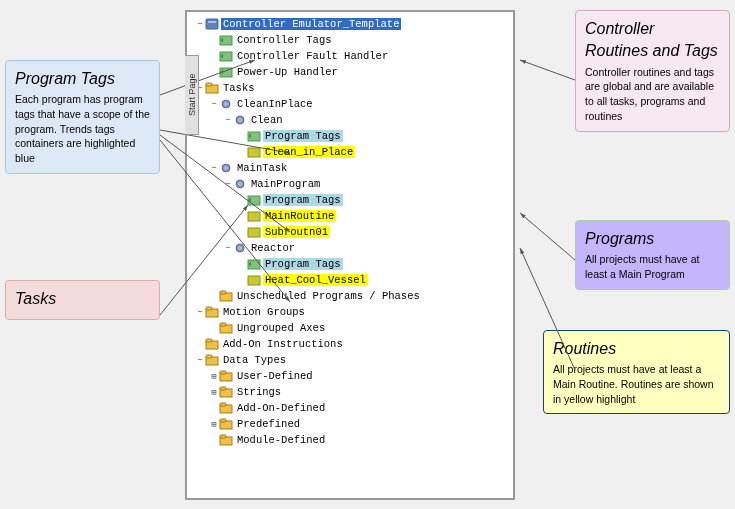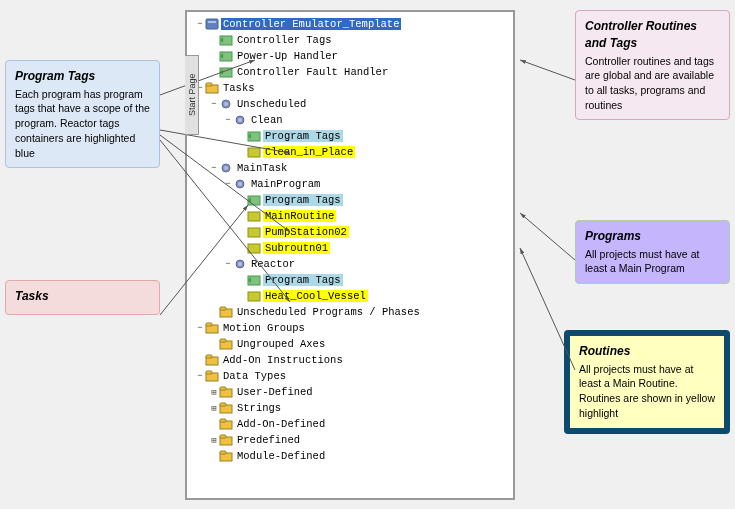--- a/index.html
+++ b/index.html
@@ -16,22 +16,22 @@
     
     .callout {
       position: absolute;
       border-radius: 4px;
       padding: 7px 9px;
       font-size: 10.5px;
       line-height: 1.4;
     }
     .callout-title {
       font-style: italic;
-      font-weight: bold;
-      font-size: 12px;
+      font-weight: normal;
+      font-size: 16px;
       margin-bottom: 2px;
     }
     .callout-blue {
       background: #dce8f5;
       border: 1px solid #aac4e0;
       left: 5px;
       top: 60px;
       width: 155px;
     }
     .callout-pink {
@@ -50,24 +50,24 @@
     }
     .callout-right-mid {
       background: #c4b5fd;
       border: 1px solid #aad0aa;
       right: 5px;
       top: 220px;
       width: 155px;
     }
     .callout-right-bot {
       background: #ffffc0;
-      border: 6px solid #0c4a6e;
+      border: 1px solid #0c4a6e;
       right: 5px;
       top: 330px;
-      width: 166px;
+      width: 187px;
     }
 
     
     .tree-panel {
       position: absolute;
       left: 185px;
       top: 10px;
       width: 330px;
       height: 490px;
       border: 2px solid #999;
@@ -139,21 +139,21 @@
       width: 735px;
       height: 509px;
       pointer-events: none;
     }
   </style>
 </head>
 <body>
 
 <div class="callout callout-blue">
   <div class="callout-title">Program Tags</div>
-  <div>Each program has program tags that have a scope of the program. Reactor tags containers are highlighted blue</div>
+  <div>Each program has program tags that have a scope of the program. Trends tags containers are highlighted blue</div>
 </div>
 
 <div class="callout callout-pink">
   <div class="callout-title">Tasks</div>
 </div>
 
 <div class="callout callout-right-top">
   <div class="callout-title">Controller Routines and Tags</div>
   <div>Controller routines and tags are global and are available to all tasks, programs and routines</div>
 </div>
@@ -195,51 +195,51 @@
       <span class="label">Controller Tags</span>
     </div>
 
     <div class="tree-node">
       <span class="indent" style="width:14px"></span>
       <span class="expander"></span>
       <svg width="14" height="12" viewBox="0 0 14 12" style="margin-right:2px;vertical-align:middle">
         <rect x="1" y="2" width="12" height="9" fill="#80c080" stroke="#40a040"></rect>
         <polygon points="1,6 4,3 4,9" fill="#40a040"></polygon>
       </svg>
+      <span class="label">Controller Fault Handler</span>
+    </div>
+
+    <div class="tree-node">
+      <span class="indent" style="width:14px"></span>
+      <span class="expander"></span>
+      <svg width="14" height="12" viewBox="0 0 14 12" style="margin-right:2px;vertical-align:middle">
+        <rect x="1" y="2" width="12" height="9" fill="#80c080" stroke="#40a040"></rect>
+        <polygon points="1,6 4,3 4,9" fill="#40a040"></polygon>
+      </svg>
       <span class="label">Power-Up Handler</span>
-    </div>
-
-    <div class="tree-node">
-      <span class="indent" style="width:14px"></span>
-      <span class="expander"></span>
-      <svg width="14" height="12" viewBox="0 0 14 12" style="margin-right:2px;vertical-align:middle">
-        <rect x="1" y="2" width="12" height="9" fill="#80c080" stroke="#40a040"></rect>
-        <polygon points="1,6 4,3 4,9" fill="#40a040"></polygon>
-      </svg>
-      <span class="label">Controller Fault Handler</span>
     </div>
 
     <div class="tree-node">
       <span class="indent" style="width:0px"></span>
       <span class="expander">−</span>
       <svg width="14" height="12" viewBox="0 0 14 12" style="margin-right:2px;vertical-align:middle">
         <rect x="1" y="3" width="12" height="8" fill="#f0c040" stroke="#a08020"></rect>
         <rect x="1" y="1" width="6" height="3" fill="#f0c040" stroke="#a08020" rx="1"></rect>
       </svg>
       <span class="label">Tasks</span>
     </div>
 
     <div class="tree-node">
       <span class="indent" style="width:14px"></span>
       <span class="expander">−</span>
       <svg width="14" height="12" viewBox="0 0 14 12" style="margin-right:2px;vertical-align:middle">
         <circle cx="7" cy="6" r="4" fill="#8090c0" stroke="#6070a0"></circle>
         <circle cx="7" cy="6" r="2" fill="#fff" opacity="0.4"></circle>
       </svg>
-      <span class="label">Unscheduled</span>
+      <span class="label">CleanInPlace</span>
     </div>
 
     <div class="tree-node">
       <span class="indent" style="width:28px"></span>
       <span class="expander">−</span>
       <svg width="14" height="12" viewBox="0 0 14 12" style="margin-right:2px;vertical-align:middle">
         <circle cx="7" cy="6" r="4" fill="#8090c0" stroke="#6070a0"></circle>
         <circle cx="7" cy="6" r="2" fill="#fff" opacity="0.4"></circle>
       </svg>
       <span class="label">Clean</span>
@@ -296,28 +296,20 @@
 
     <div class="tree-node">
       <span class="indent" style="width:42px"></span>
       <span class="expander"></span>
       <svg width="14" height="12" viewBox="0 0 14 12" style="margin-right:2px;vertical-align:middle">
         <rect x="1" y="2" width="12" height="9" fill="#c8c830" stroke="#909010"></rect>
       </svg>
       <span class="label hl-yellow">MainRoutine</span>
     </div>
 
-    <div class="tree-node">
-      <span class="indent" style="width:42px"></span>
-      <span class="expander"></span>
-      <svg width="14" height="12" viewBox="0 0 14 12" style="margin-right:2px;vertical-align:middle">
-        <rect x="1" y="2" width="12" height="9" fill="#c8c830" stroke="#909010"></rect>
-      </svg>
-      <span class="label hl-yellow">PumpStation02</span>
-    </div>
 
     <div class="tree-node">
       <span class="indent" style="width:42px"></span>
       <span class="expander"></span>
       <svg width="14" height="12" viewBox="0 0 14 12" style="margin-right:2px;vertical-align:middle">
         <rect x="1" y="2" width="12" height="9" fill="#c8c830" stroke="#909010"></rect>
       </svg>
       <span class="label hl-yellow">Subroutn01</span>
     </div>
 

